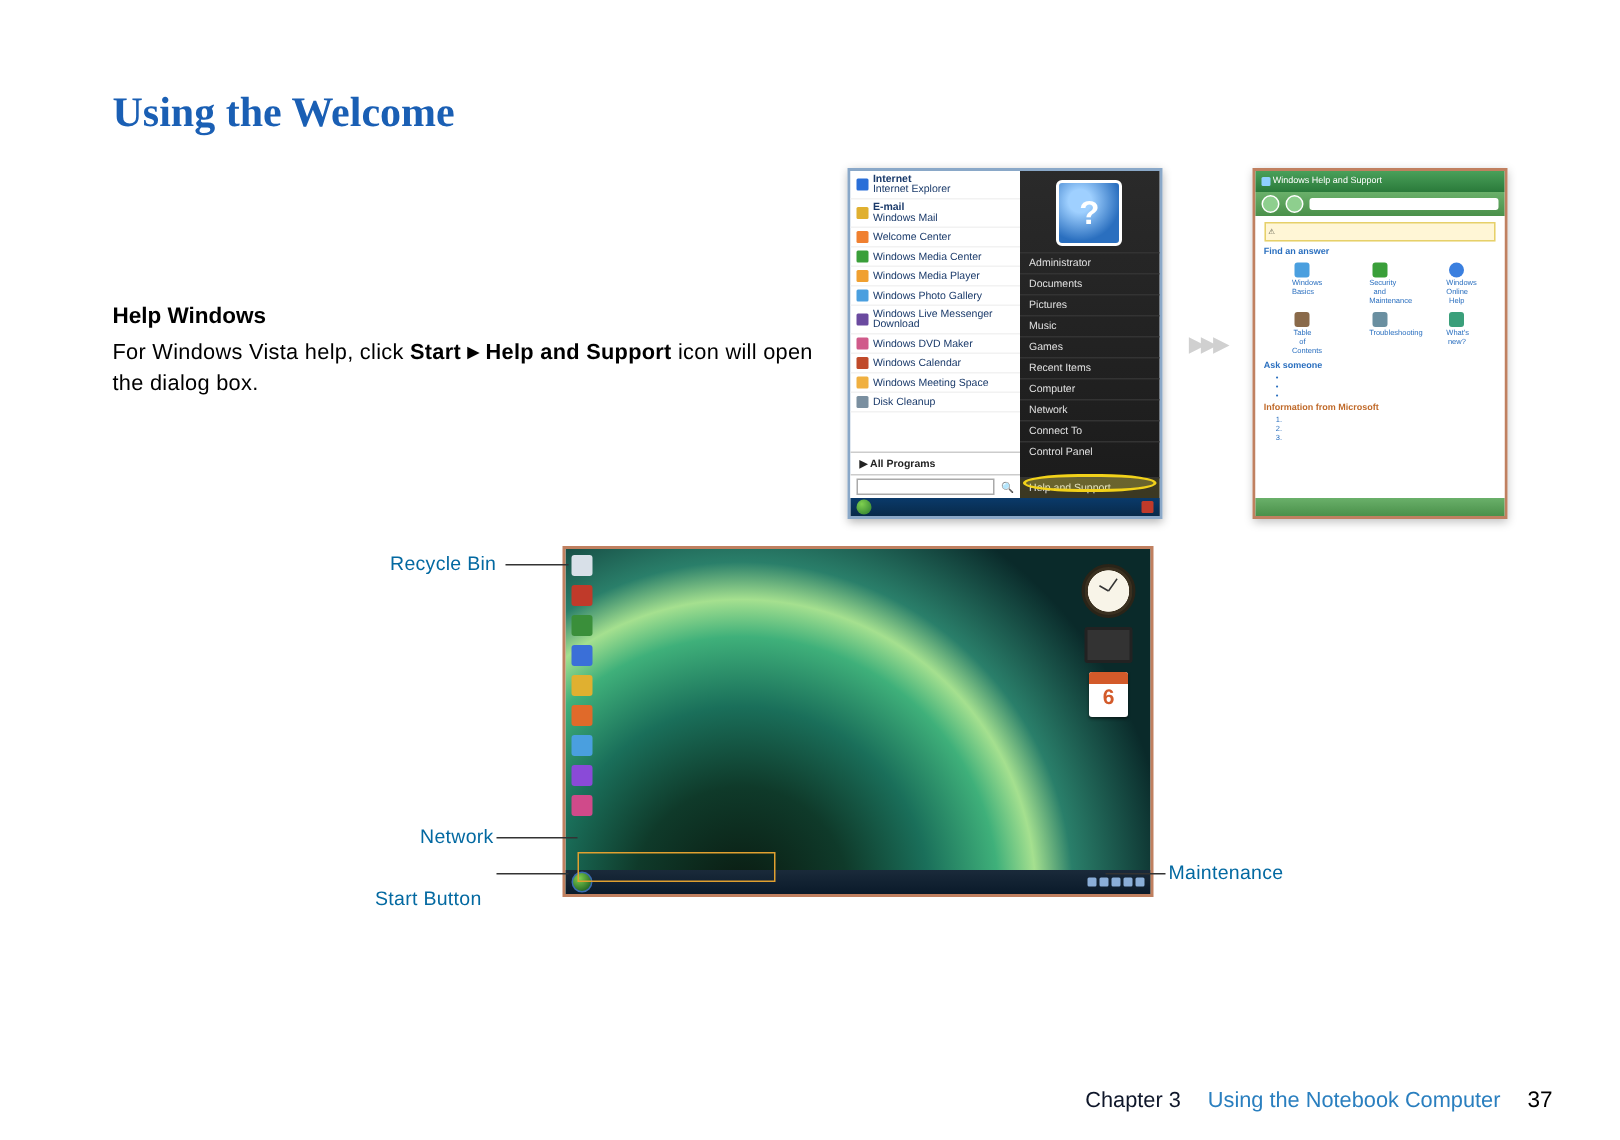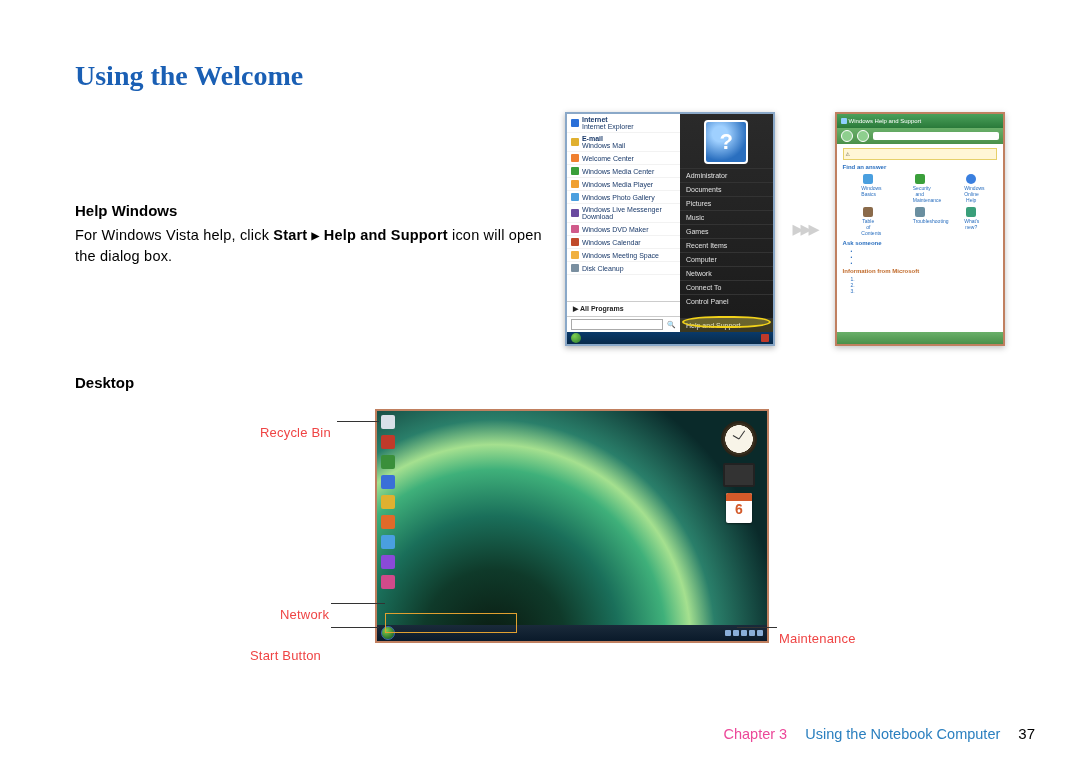--- a/index.html
+++ b/index.html
@@ -158,34 +158,33 @@
   .g-pic{width:28px;height:20px;background:#333;border:2px solid #222;border-radius:2px;}
   .g-cal{width:26px;height:30px;background:#fff;border-radius:2px;box-shadow:0 1px 2px rgba(0,0,0,0.5);overflow:hidden;}
   .g-cal .top{height:8px;background:#d35a2a;}
   .g-cal .num{text-align:center;font-size:14px;color:#d35a2a;font-weight:bold;}
   .tb-highlight {
     position:absolute; left:310px; top:214px; width:130px; height:18px; border:1px solid #e0a030;
   }
   .label {
     position: absolute;
     font-size: 13px;
-    color: #ef4444;
+    color: #0369a1;
     letter-spacing:0.2px;
-    margin-top:12px;
   }
   .lead {
     position:absolute; height:1px; background:#333;
   }
   .footer {
     position: absolute;
     bottom: 18px;
     right: 45px;
     font-size: 14.5px;
   }
-  .footer .chap { color: #ec4899; margin-left: 33px; }
+  .footer .chap { color: #0f172a; margin-left: 33px; }
   .footer .ctitle { color: #2a7fbf; margin: 0 14px;}
   .footer .pnum { color:#000; font-size:15px; }
   .tri { font-size: 10px; vertical-align: 1px;}
 </style>
 </head>
 <body>
 
 <div class="page">
   <h1 class="title">Using the Welcome</h1>
 
@@ -305,21 +304,20 @@
         </div>
         <div class="hw-h">Ask someone</div>
         <div class="hw-list">• &nbsp;<br>• &nbsp;<br>• &nbsp;</div>
         <div class="hw-h" style="color:#c06a2a">Information from Microsoft</div>
         <div class="hw-list">1. &nbsp;<br>2. &nbsp;<br>3. &nbsp;</div>
       </div>
       <div class="hw-foot"></div>
     </div>
   </div>
 
-  <div class="sub" style="margin-top:28px">Desktop</div>
 
   <div class="desktop-row">
     <div class="desk-img">
       <div class="iconcol">
         <div class="dic" style="background:#d8e0e8"></div>
         <div class="dic" style="background:#c03a2a"></div>
         <div class="dic" style="background:#3a8f3a"></div>
         <div class="dic" style="background:#3a6fd8"></div>
         <div class="dic" style="background:#e0b030"></div>
         <div class="dic" style="background:#e06a2a"></div>

